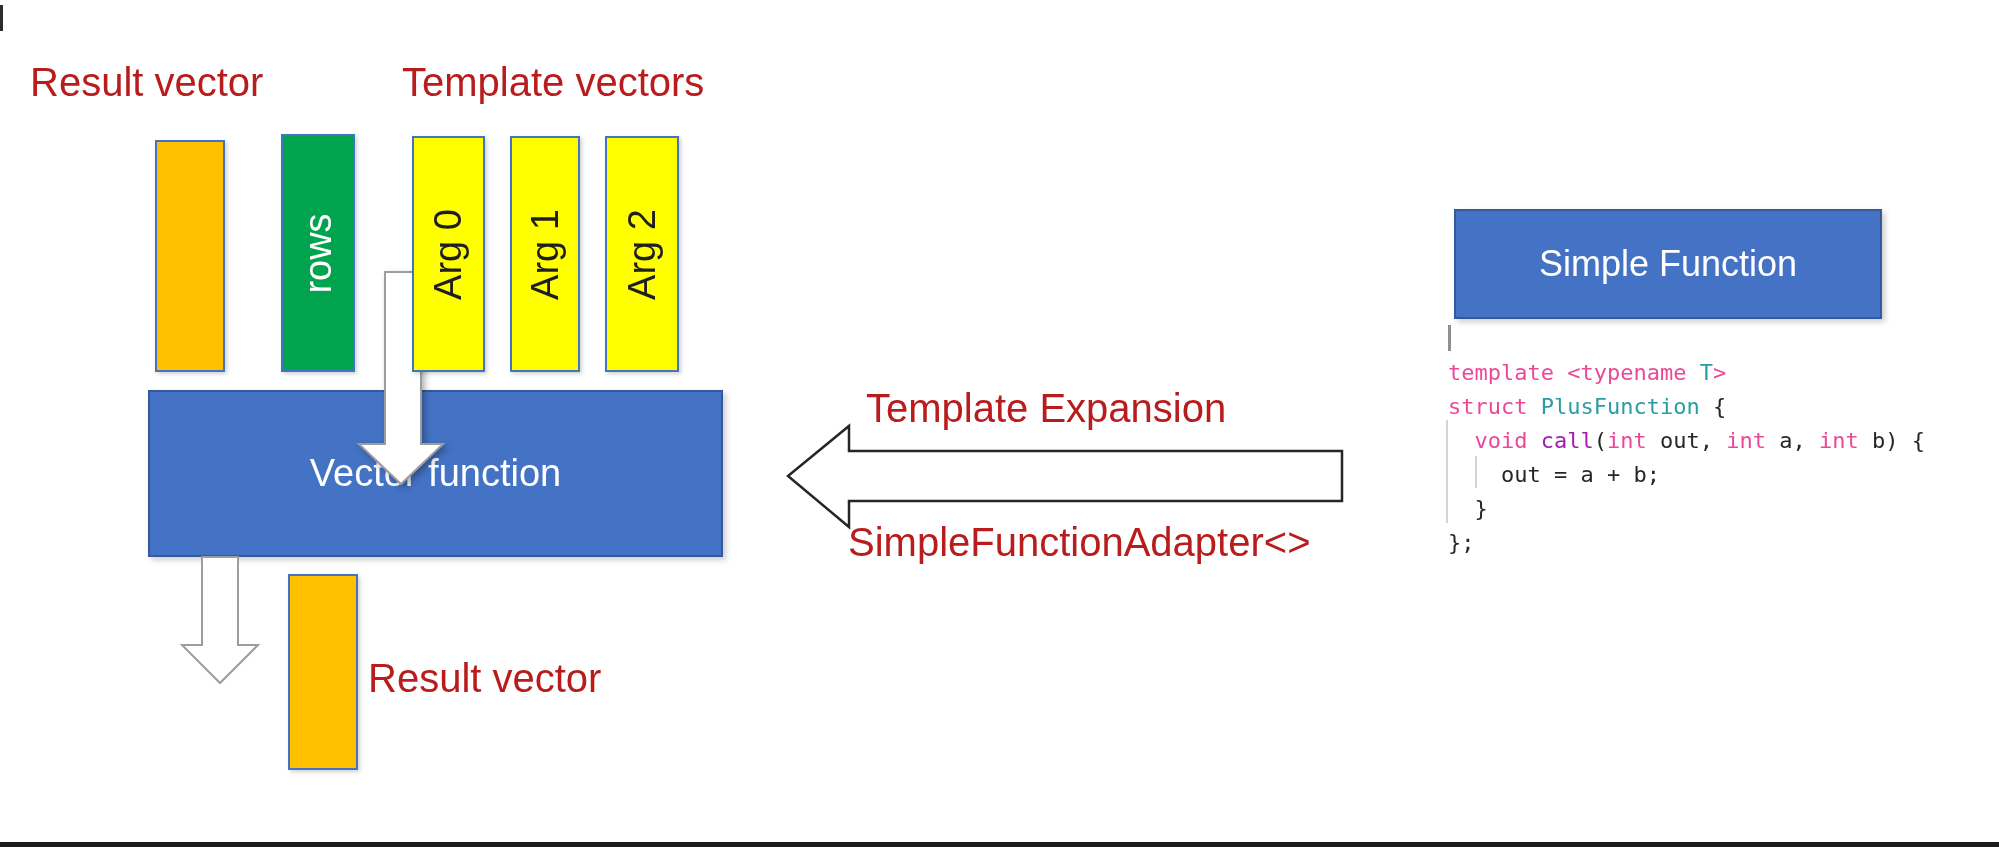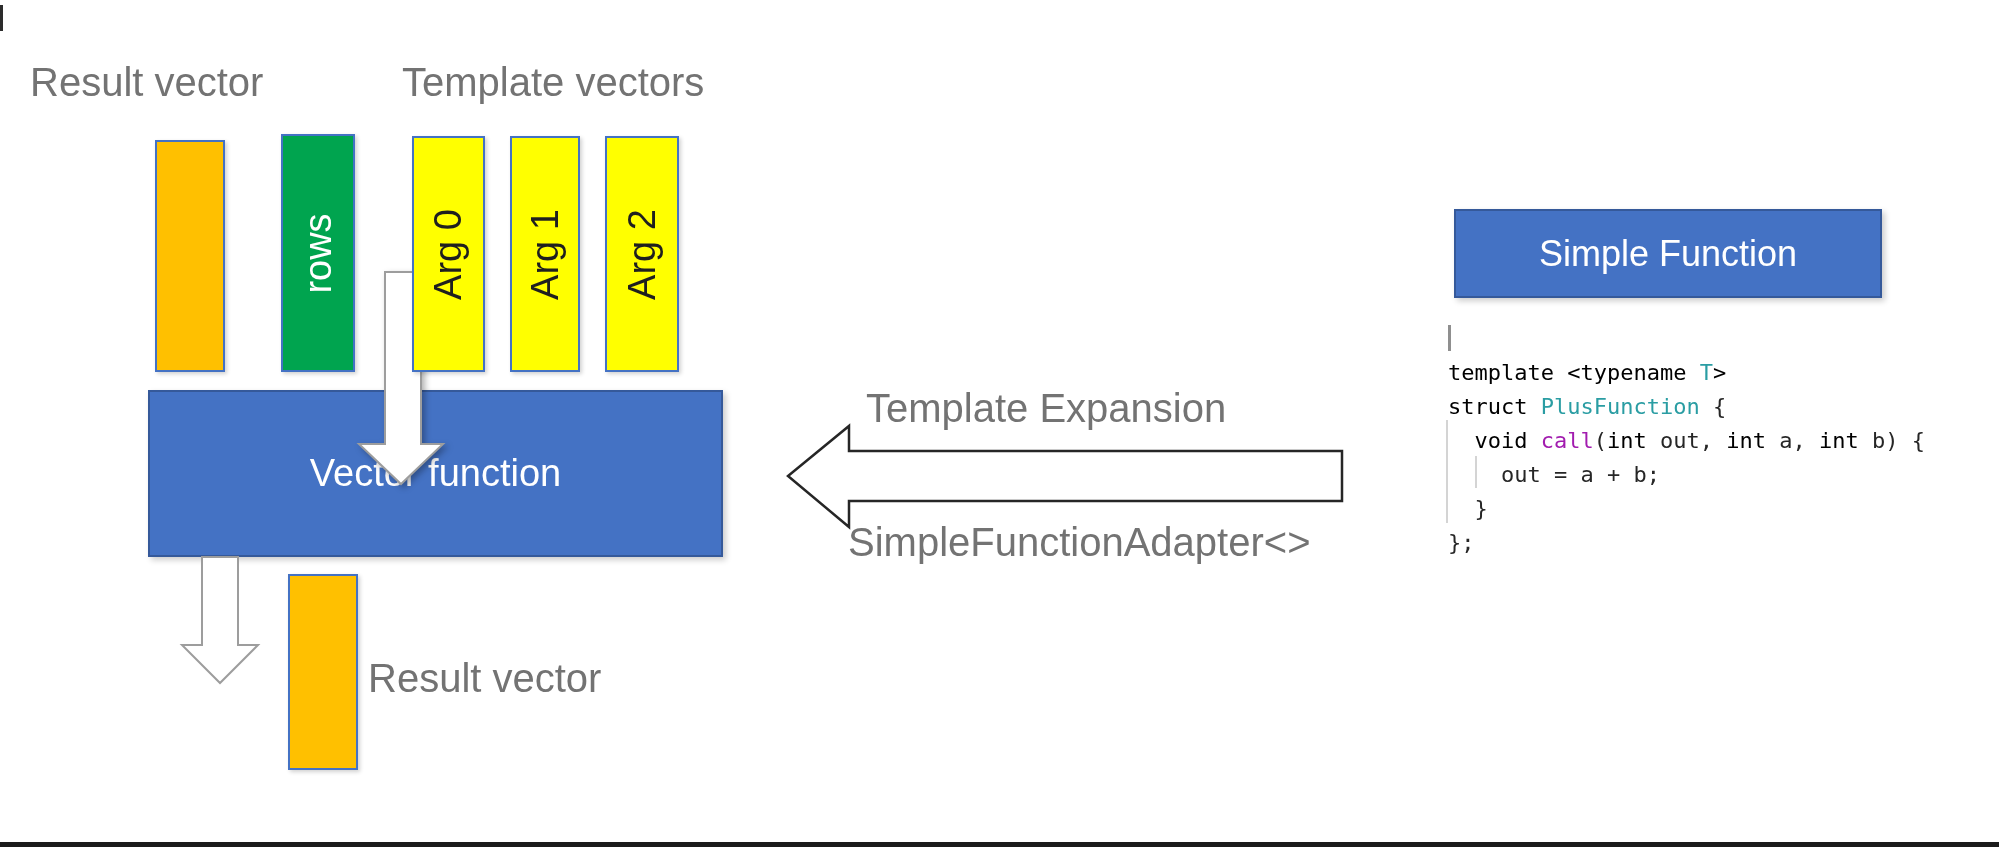--- a/index.html
+++ b/index.html
@@ -1,21 +1,21 @@
 <!DOCTYPE html>
 <html><head>
 <meta charset="utf-8">
 <style>
   html,body{margin:0;padding:0;background:#ffffff;}
   .canvas{
     position:relative;width:1999px;height:847px;background:#ffffff;overflow:hidden;
     font-family:"Liberation Sans",sans-serif;color:#1f1f1f;
   }
   
-  .lbl{position:absolute;font-size:40px;line-height:1.1;color:#737373;white-space:nowrap;z-index:5;}
+  .lbl{position:absolute;font-size:40px;line-height:1.1;color:#b91c1c;white-space:nowrap;z-index:5;}
   .lbl-result-top{left:30px;top:60px;}
   .lbl-args{left:402px;top:60px;}
   .lbl-result-bottom{left:368px;top:656px;}
   .lbl-template-expansion{left:866px;top:386px;}
   .lbl-adapter{left:848px;top:520px;}
   
   .bar{
     position:absolute;border:2px solid #4472c4;box-sizing:border-box;z-index:3;
     display:flex;align-items:center;justify-content:center;
     box-shadow:2px 2px 4px rgba(0,0,0,0.18);
@@ -29,34 +29,34 @@
   .bar-arg1{left:510px;top:136px;width:70px;height:236px;}
   .bar-arg2{left:605px;top:136px;width:74px;height:236px;}
   .bar-orange-bottom{left:288px;top:574px;width:70px;height:196px;background:#ffc000;}
   
   .bluebox{
     position:absolute;background:#4472c4;border:2px solid #35599a;box-sizing:border-box;
     display:flex;align-items:center;justify-content:center;color:#ffffff;
     box-shadow:3px 3px 6px rgba(0,0,0,0.2);
   }
   .vector-function-box{left:148px;top:390px;width:575px;height:167px;font-size:38px;z-index:1;}
-  .simple-function-box{left:1454px;top:209px;width:428px;height:89px;font-size:36px;z-index:1;}
+  .simple-function-box{left:1454px;top:209px;width:428px;height:110px;font-size:36px;z-index:1;}
   
   .arrow-layer{position:absolute;left:0;top:0;width:1999px;height:847px;z-index:2;}
   .soft-arrow{fill:#ffffff;stroke:#9d9d9d;stroke-width:2;}
   .shadowed{filter:drop-shadow(3px 3px 3px rgba(0,0,0,0.3));}
   .hard-arrow{fill:#ffffff;stroke:#262626;stroke-width:2.5;}
   
   .code-block{
     position:absolute;left:1448px;top:322px;z-index:5;
     font-family:"DejaVu Sans Mono","Liberation Mono",monospace;
     font-size:22px;line-height:34px;white-space:pre;
   }
   .code-line{height:34px;}
-  .tk-kw{color:#000000;}
+  .tk-kw{color:#ec4899;}
   .tk-type{color:#2a9da3;}
   .tk-fn{color:#a21caf;}
   .tk-plain{color:#262626;}
   .cursor{display:inline-block;width:3px;height:26px;background:#8f8f8f;vertical-align:text-bottom;}
   .indent-guide{position:absolute;width:2px;background:#d4d4d4;z-index:4;}
   .guide-a{left:1446px;top:420px;height:103px;}
   .guide-b{left:1475px;top:456px;height:32px;}
   
   .edge-tick{position:absolute;left:0;top:5px;width:3px;height:26px;background:#2c2c2c;z-index:6;}
   .bottom-rule{position:absolute;left:0;top:842px;width:1999px;height:5px;background:#1b1b1b;z-index:6;}

